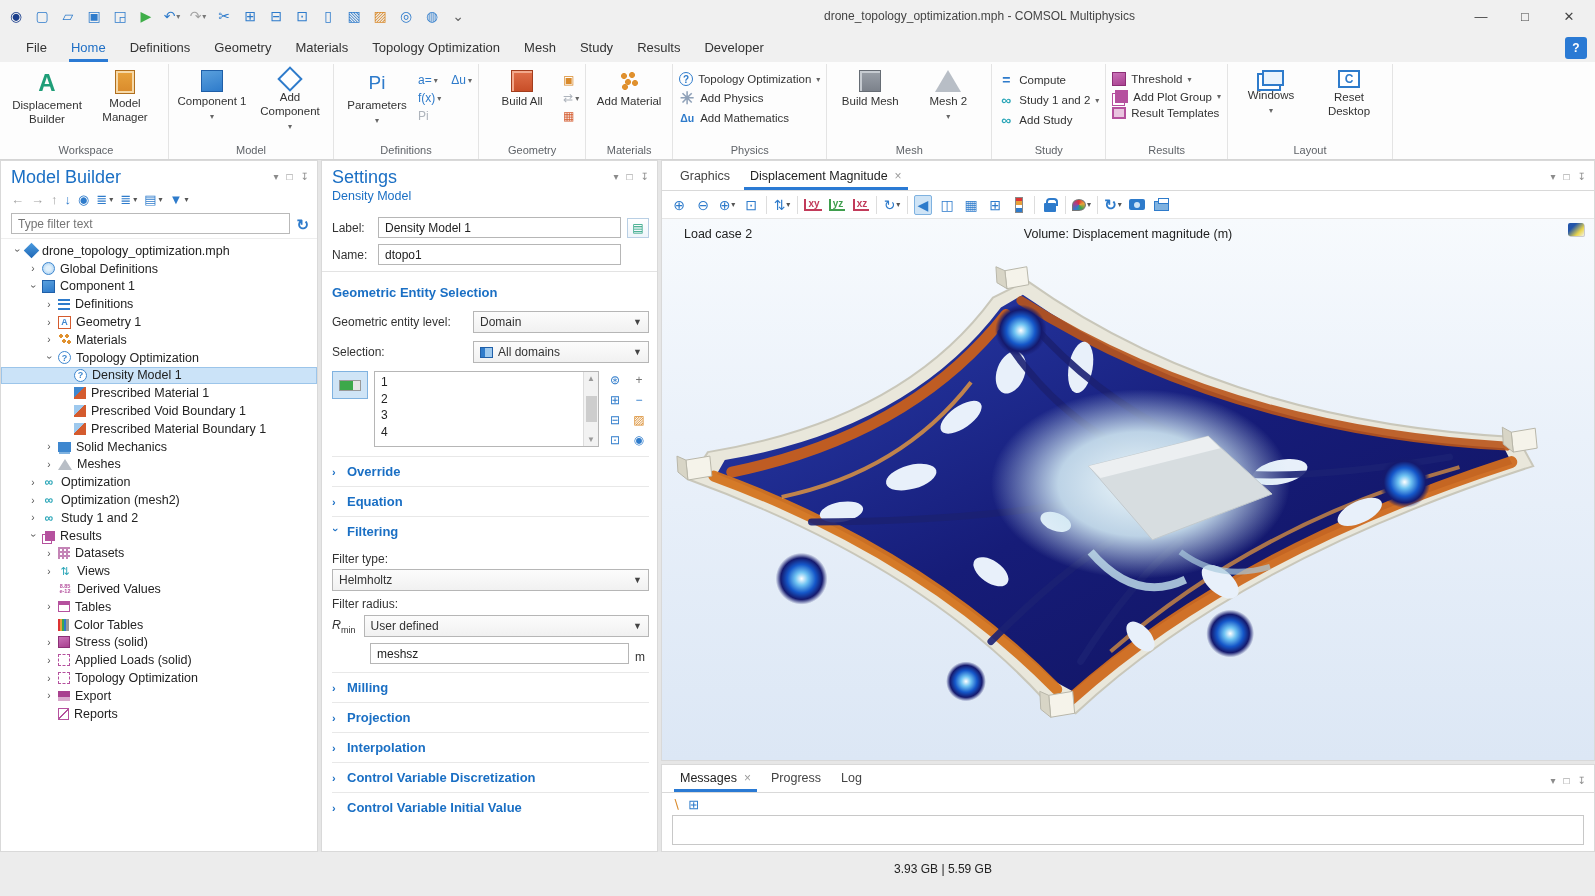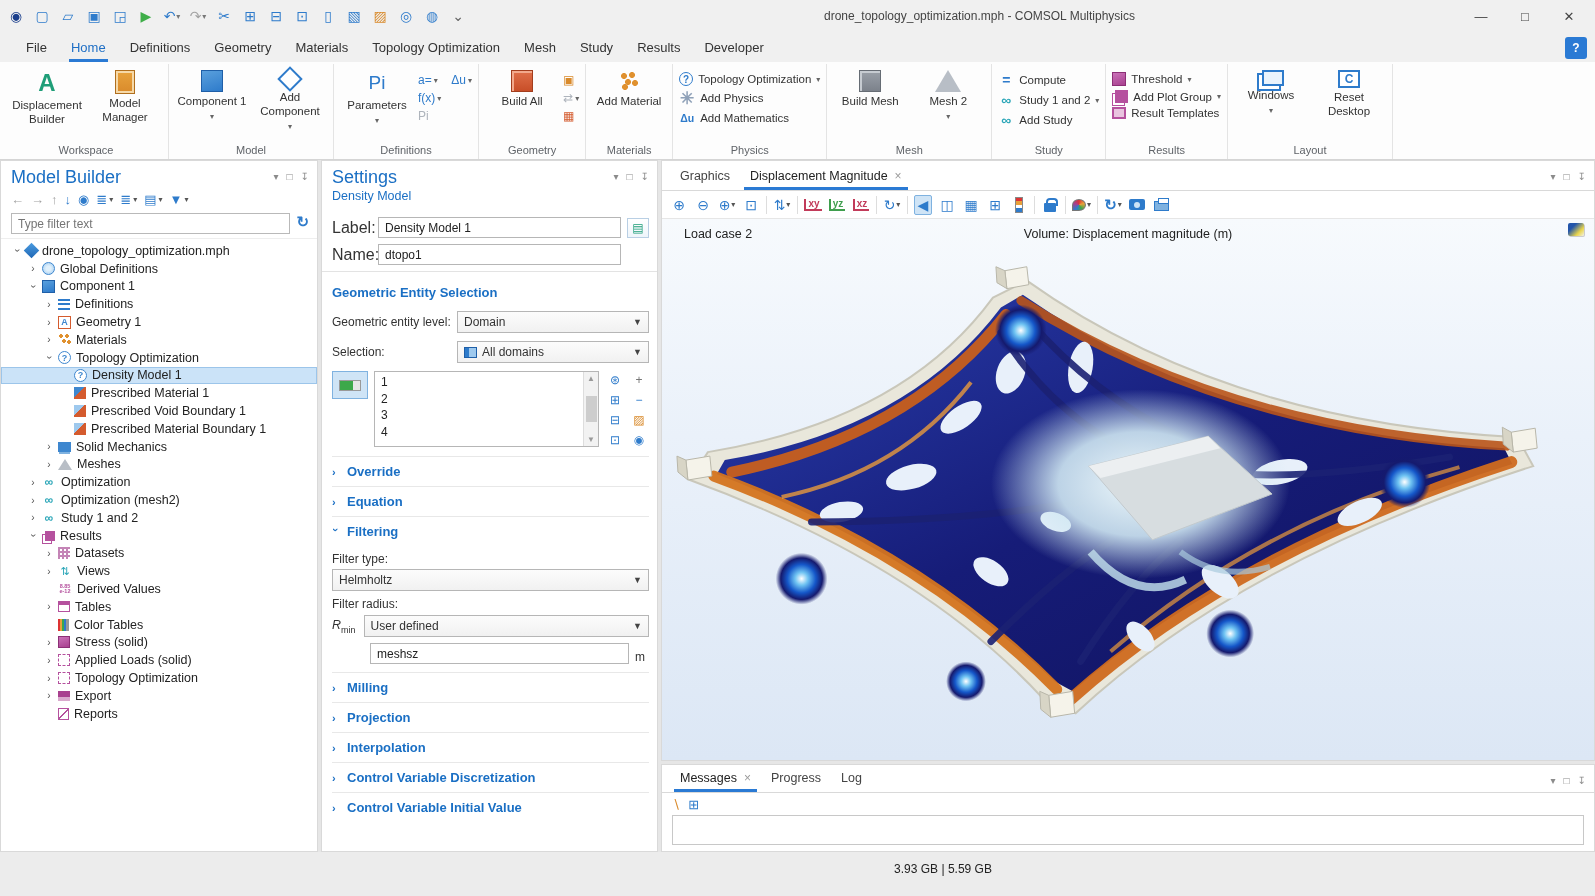--- a/index.html
+++ b/index.html
@@ -69,21 +69,21 @@
   .panel-head { display:flex; align-items:flex-start; justify-content:space-between; padding:6px 8px 0 10px; }
   .panel-title { color:#1a6fc4; font-size:18px; }
   .panel-sub { color:#1a6fc4; font-size:12.5px; margin-top:1px; }
   .panel-winbtns { display:flex; gap:8px; color:#8b8b8b; font-size:10px; padding-top:4px; }
 
   
   .mb { width:318px; flex:0 0 auto; }
   .mb-toolbar { display:flex; align-items:center; gap:7px; padding:4px 8px 4px 10px; }
   .mbt { color:#2e7bcb; font-size:13px; display:flex; align-items:center; }
   .mbt .caret { font-size:8px; color:#555; margin-left:2px; }
-  .mb-filterrow { display:flex; align-items:flex-start; gap:6px; padding:2px 8px 4px 10px; }
+  .mb-filterrow { display:flex; align-items:flex-end; gap:6px; padding:2px 8px 4px 10px; }
   .mb-filter { flex:1; height:21px; border:1px solid #b9b9b9; padding:0 6px; font-size:12px; color:#8a8a8a; background:#fff; font-family:"Liberation Sans",sans-serif; }
   .mb-refresh { color:#2e7bcb; font-size:15px; font-weight:bold; }
   .tree { flex:1; overflow:hidden; border-top:1px solid #eee; padding-top:3px; }
   .trow { display:flex; align-items:center; height:17.8px; font-size:12.5px; white-space:nowrap; }
   .trow.sel { background:#cbe3f8; box-shadow:inset 0 0 0 1px #9cc5ea; }
   .tarrow { width:12px; color:#555; font-size:10px; display:inline-flex; justify-content:center; flex:0 0 auto; }
   .tarrow.open { transform:rotate(90deg); }
   .tlabel { margin-left:5px; color:#222; }
 
   
@@ -108,29 +108,29 @@
   .ti-colortables { width:11px; height:12px; background:linear-gradient(90deg,#d33 0 2px,#e9a13b 2px 4px,#3da84a 4px 6px,#2e7bcb 6px 8px,#999 8px 11px); }
   .ti-stress { width:12px; height:12px; background:linear-gradient(160deg,#ca72b8,#a8408f); border:1px solid #8c2f76; }
   .ti-loads { width:12px; height:12px; border:1.5px dashed #b5519e; }
   .ti-export { width:12px; height:10px; background:#a8408f; box-shadow:inset 0 -4px 0 #d9a9cd; }
   .ti-reports { width:11px; height:12px; border:1.5px solid #b5519e; background:linear-gradient(135deg,transparent 45%,#b5519e 45% 55%,transparent 55%); }
 
   
   .settings { width:337px; flex:0 0 auto; }
   .set-body { flex:1; overflow:hidden; padding:8px 8px 0 10px; }
   .frow { display:flex; align-items:center; margin-bottom:6px; gap:6px; }
-  .flabel { width:40px; font-size:16px; color:#333; flex:0 0 auto; }
+  .flabel { width:40px; font-size:12px; color:#333; flex:0 0 auto; }
   .tinput { flex:1; height:21px; border:1px solid #b6b6b6; padding:0 6px; font-size:12px; color:#222; background:#fff; font-family:"Liberation Sans",sans-serif; }
   .iconbtn { width:22px; height:20px; border:1px solid #b9cfe4; background:linear-gradient(#fff,#eef5fb); display:flex; align-items:center; justify-content:center; color:#1f9e78; font-size:12px; }
   .sep-line { border-top:1px solid #e3e3e3; margin:6px -8px 6px -10px; }
   .sec-head { color:#1a6fc4; font-size:13px; font-weight:bold; padding:7px 0; display:flex; align-items:center; gap:7px; border-top:1px solid #e8e8e8; }
   .sec-head.first { border-top:none;align-items:center; }
   .sec-arrow { color:#1a6fc4; font-size:11px; width:8px; display:inline-flex; }
   .sec-arrow.open { transform:rotate(90deg); }
-  .setrow { display:flex; align-items:center; margin:4px 0 8px; }
+  .setrow { display:flex; align-items:center; margin:4px 0 8px;gap:16px; }
   .setrow .lab { width:125px; font-size:12px; flex:0 0 auto; }
   .dropdown { flex:1; height:22px; border:1px solid #b6b6b6; background:linear-gradient(#fcfcfc,#f1f1f1); display:flex; align-items:center; padding:0 6px; font-size:12px; gap:5px; }
   .dropdown .dcaret { margin-left:auto; color:#444; font-size:9px; }
   .dd-icon { width:13px; height:11px; background:linear-gradient(90deg,#2e7bcb 0 4px,#9ec9ee 4px); border:1px solid #1f5fa8; }
   .sel-area { display:flex; gap:6px; margin:2px 0 8px; }
   .toggle-btn { width:36px; height:28px; border:1px solid #7fb2e0; background:#cfe4f6; display:flex; align-items:center; justify-content:center; }
   .toggle-pill { width:22px; height:11px; background:#e6e6e6; border:1px solid #999; display:flex; }
   .toggle-pill i { display:block; width:13px; height:9px; background:#3da84a; }
   .sel-list { flex:1; border:1px solid #b6b6b6; background:#fff; height:76px; display:flex; }
   .sel-items { flex:1; padding:2px 6px; font-size:12px; line-height:16.5px; color:#222; }

